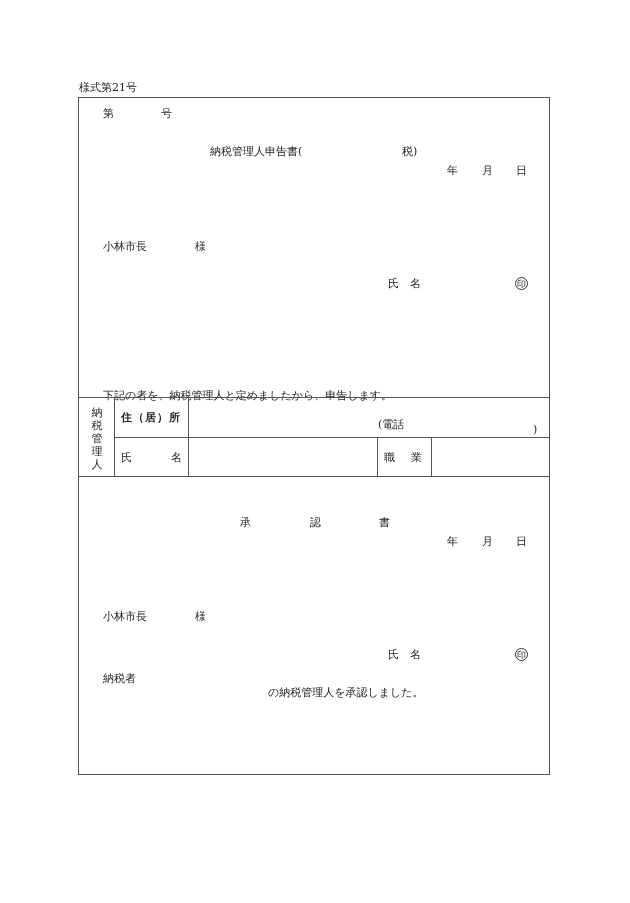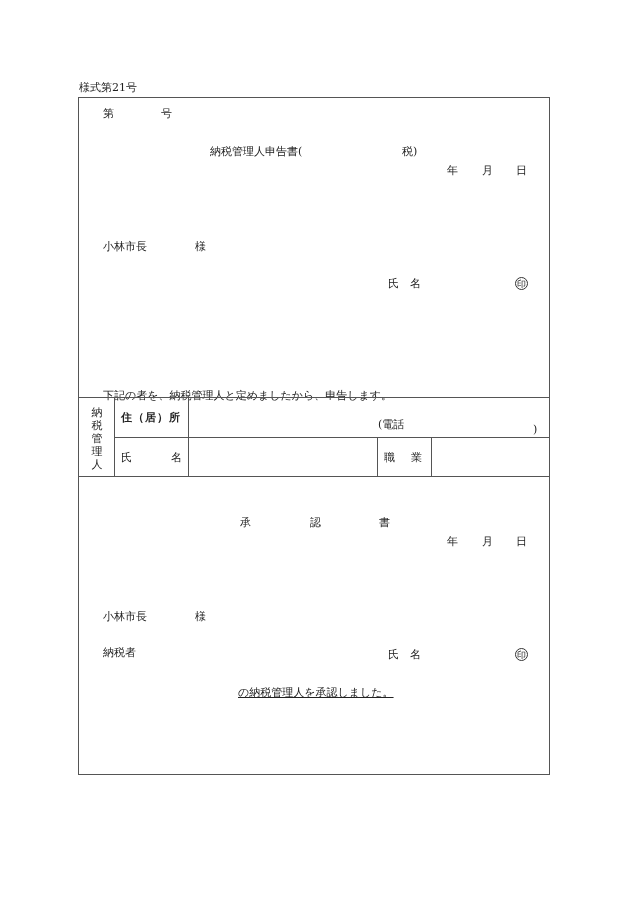--- a/index.html
+++ b/index.html
@@ -78,14 +78,14 @@
 <div class="t" style="left:447px;top:535px;">年</div>
 <div class="t" style="left:482px;top:535px;">月</div>
 <div class="t" style="left:516px;top:535px;">日</div>
 
 <div class="t" style="left:103px;top:610px;">小林市長</div>
 <div class="t" style="left:195px;top:610px;">様</div>
 
 <div class="t" style="left:388px;top:648px;">氏　名</div>
 <div class="seal" style="left:515px;top:648px;">印</div>
 
-<div class="t" style="left:103px;top:646px;">納税者</div>
-<div class="t" style="left:238px;top:686px;text-decoration:underline;">の納税管理人を承認しました。</div>
+<div class="t" style="left:103px;top:672px;">納税者</div>
+<div class="t" style="left:268px;top:686px;">の納税管理人を承認しました。</div>
 
 </body></html>

